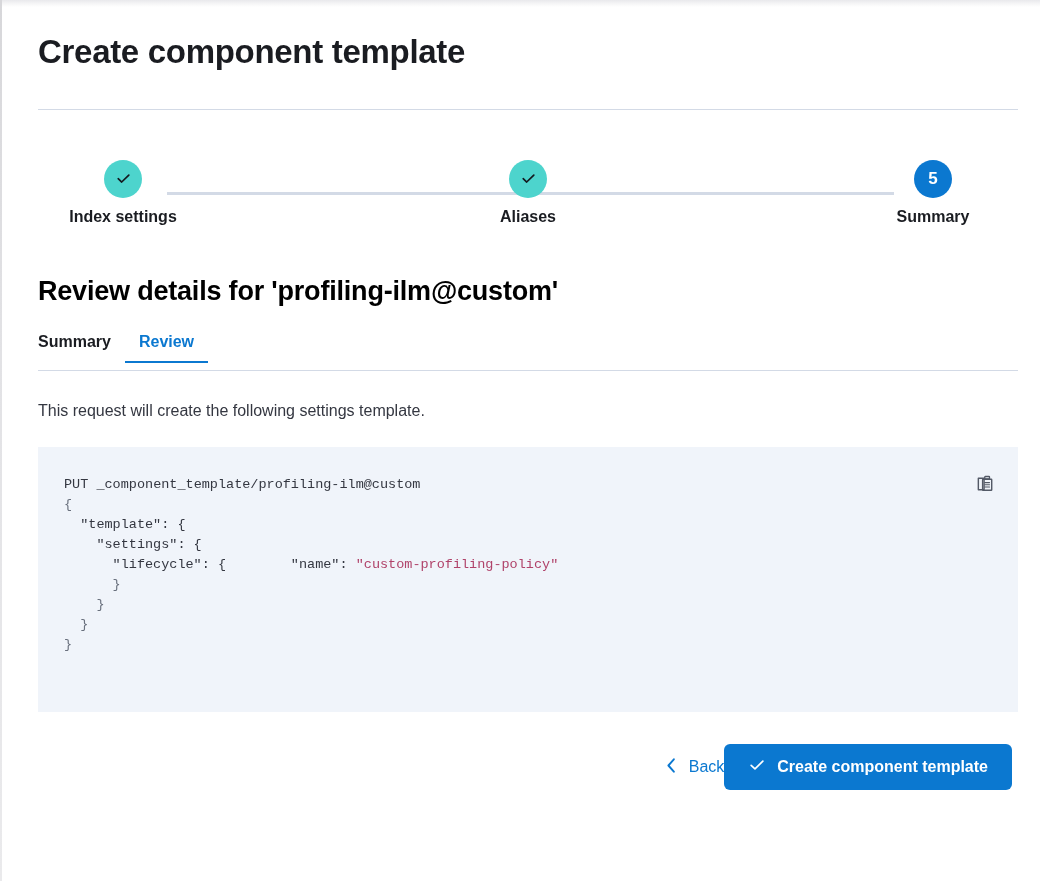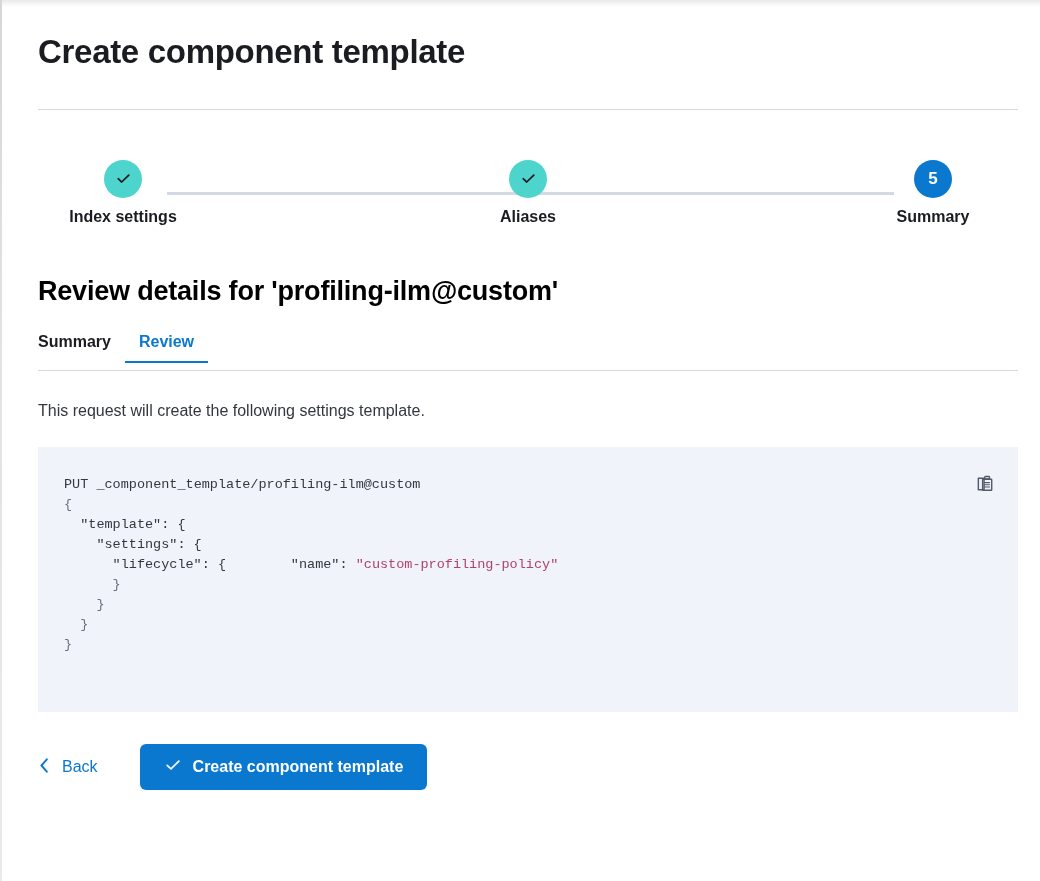--- a/index.html
+++ b/index.html
@@ -217,21 +217,21 @@
     background: transparent;
     cursor: pointer;
     padding: 0;
   }
 
   
   .actions {
     margin-top: 32px;
     display: flex;
     align-items: center;
-    gap: 42px;
+    justify-content: flex-end;
   }
   .back-link {
     display: inline-flex;
     align-items: center;
     gap: 11px;
     color: #0b78d0;
     font-size: 16px;
     font-weight: 400;
     text-decoration: none;
     cursor: pointer;

